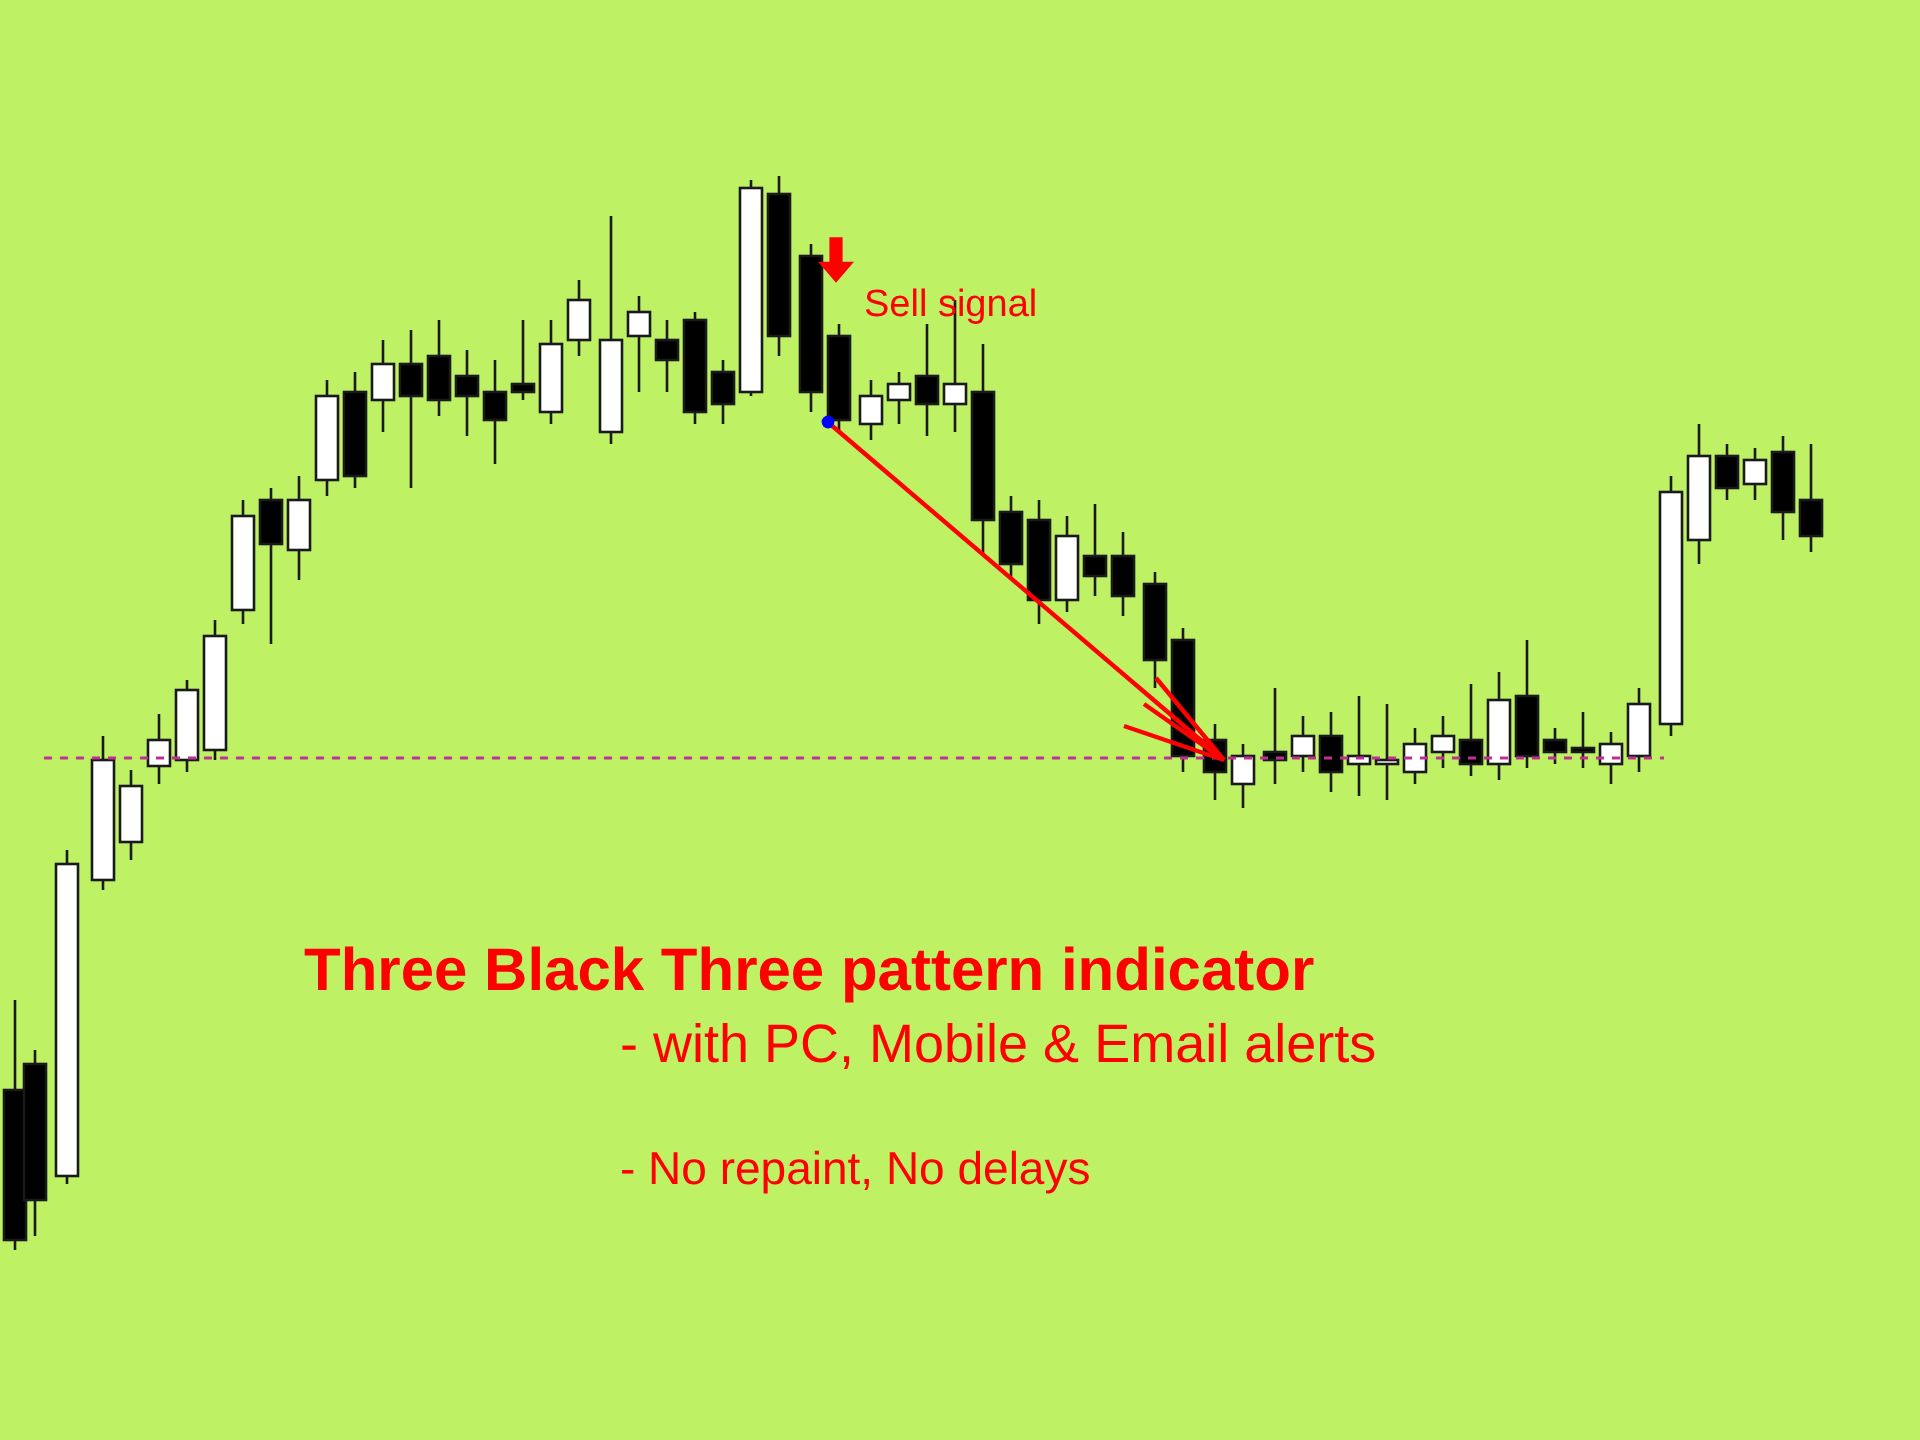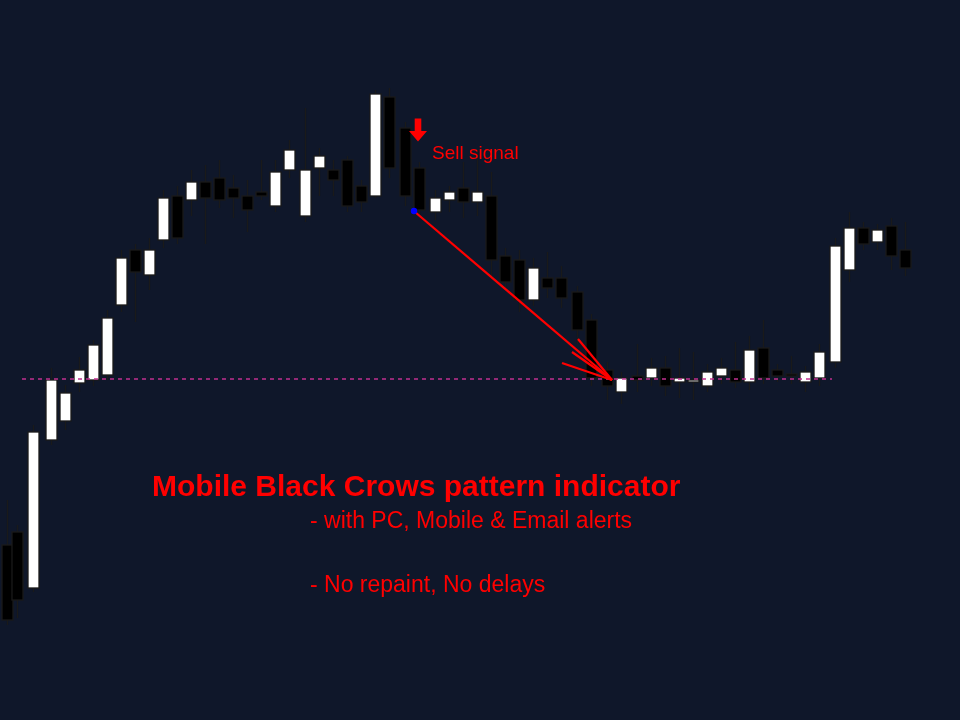--- a/index.html
+++ b/index.html
@@ -7,21 +7,21 @@
     padding: 0;
     background: #ffffff;
   }
   body {
     font-family: "Liberation Sans", sans-serif;
   }
   #stage {
     position: relative;
     width: 960px;
     height: 720px;
-    background: #0f172a;
+    background: #bef264;
     overflow: hidden;
   }
   #chart-svg {
     position: absolute;
     left: 0;
     top: 0;
     width: 960px;
     height: 720px;
   }
   .annot {
@@ -39,21 +39,21 @@
   #headline {
     left: 152px;
     top: 469px;
     font-size: 30px;
     font-weight: bold;
     letter-spacing: 0px;
   }
   #feature-line-1 {
     left: 310px;
     top: 507px;
-    font-size: 23px;
+    font-size: 27px;
     font-weight: 400;
   }
   #feature-line-2 {
     left: 310px;
     top: 571px;
     font-size: 23px;
     font-weight: 400;
   }
 </style>
 </head>
@@ -332,19 +332,19 @@
     <g id="dot-group">
         <circle cx="414" cy="211" r="3.2" fill="#0000ff"></circle>
       </g>
     <g id="glyph-group">
         <polygon points="414.7,118.6 421.3,118.6 421.3,130.9 427.0,130.9 418.0,141.4 409.0,130.9 414.7,130.9" fill="#ff0000"></polygon>
       </g>
   </svg>
 
   <div class="annot" id="sell-signal-label">Sell signal</div>
 
-  <div class="annot" id="headline">Mobile Black Crows pattern indicator</div>
+  <div class="annot" id="headline">Three Black Three pattern indicator</div>
 
   <div class="annot" id="feature-line-1">- with PC, Mobile &amp; Email alerts</div>
 
   <div class="annot" id="feature-line-2">- No repaint, No delays</div>
 
 </div>
 
 </body></html>

